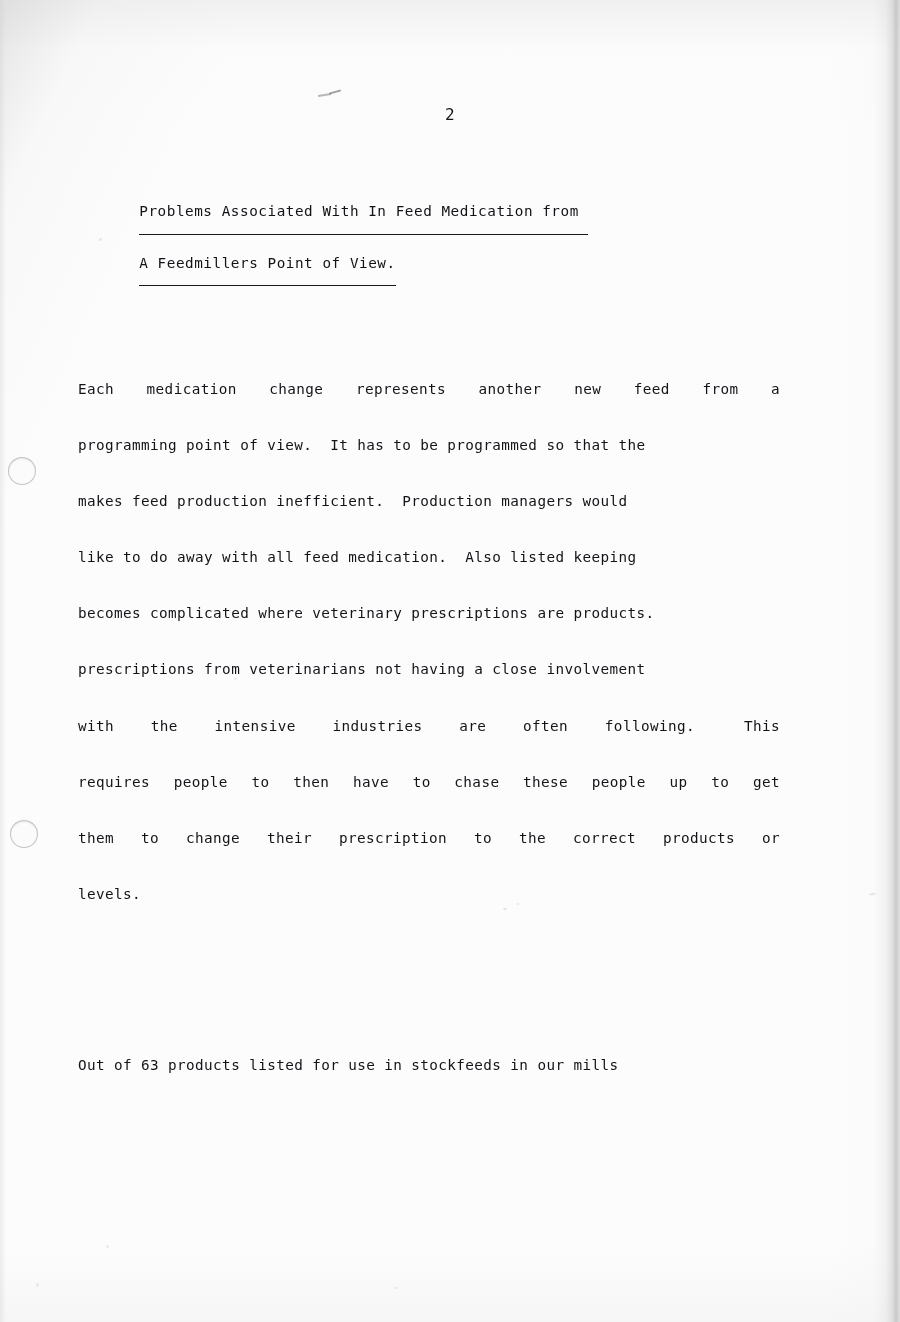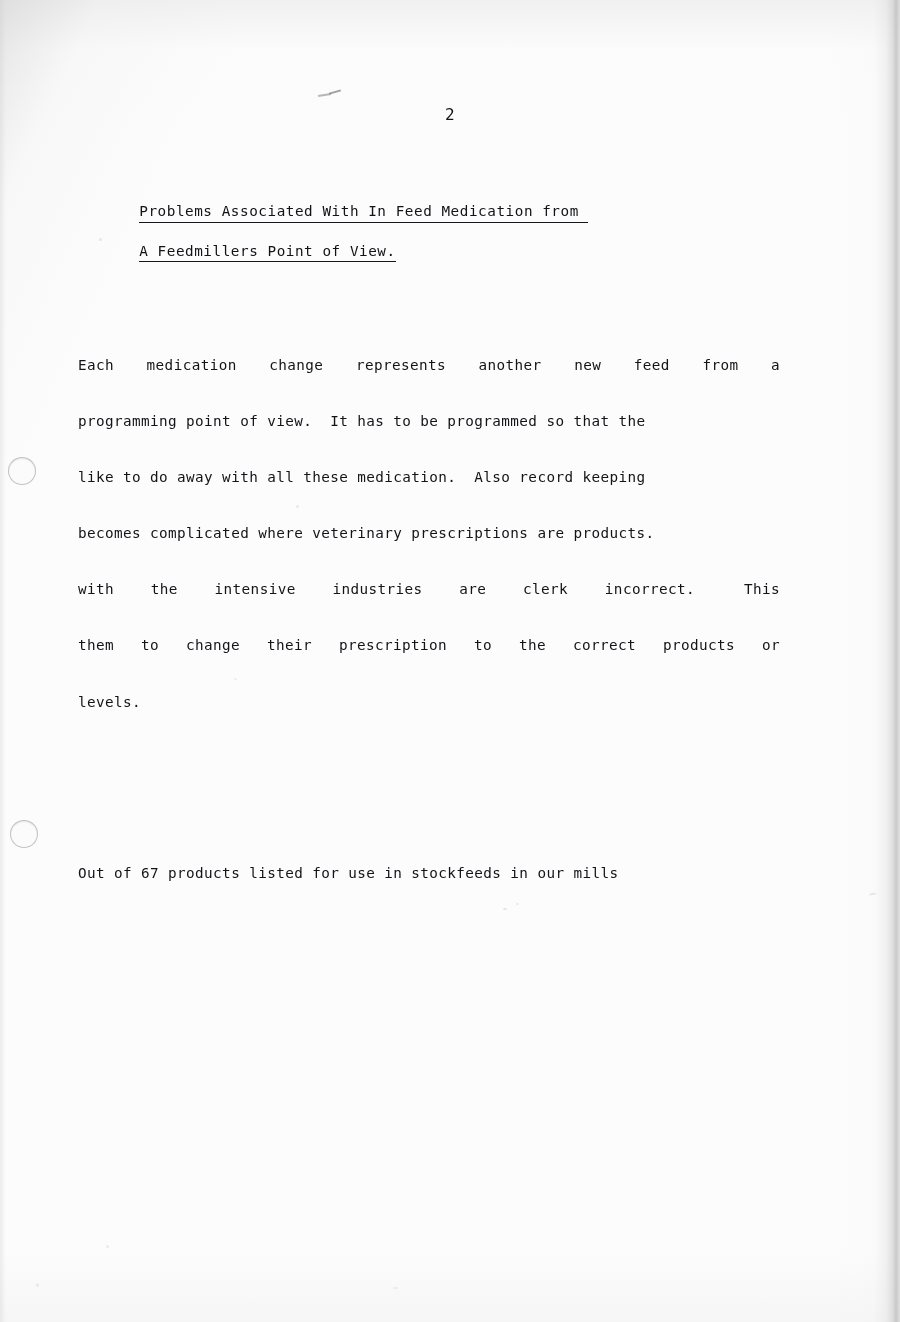--- a/index.html
+++ b/index.html
@@ -113,21 +113,21 @@
     font-size: 14.3px;
     line-height: 19.3px;
     color: #121317;
     letter-spacing: 0.55px;
     white-space: pre;
     display: block;
   }
   .heading .hl {
     display: inline-block;
     border-bottom: 1.6px solid #16171b;
-    padding-bottom: 0;
+    padding-bottom: 12px;
   }
 
   .para {
     font-size: 14.3px;
     line-height: 18.7px;
     color: #131418;
     letter-spacing: 0.4px;
     text-align: justify;
     margin: 12px;
     white-space: pre-wrap;
@@ -189,34 +189,37 @@
 
     <div>
       <div class="heading">
         <span class="hl">Problems Associated With In Feed Medication from </span><br>
         <span class="hl">A Feedmillers Point of View.</span>
       </div>
       <div class="spacer-md"></div>
       <div class="para">
         <span class="jl">Each  medication  change  represents  another  new  feed  from  a</span>
         <span class="ln">programming point of view.  It has to be programmed so that the</span>
-        <span class="ln">like to do away with all these medication.  Also record keeping</span>
+        <span class="ln">makes feed production inefficient.  Production managers would</span>
+        <span class="ln">like to do away with all feed medication.  Also listed keeping</span>
         <span class="ln">becomes complicated where veterinary prescriptions are products.</span>
-        <span class="jl">with   the   intensive   industries   are   clerk   incorrect.    This</span>
+        <span class="ln">prescriptions from veterinarians not having a close involvement</span>
+        <span class="jl">with   the   intensive   industries   are   often   following.    This</span>
+        <span class="jl">requires  people  to  then  have  to  chase  these  people  up  to  get</span>
         <span class="jl">them  to  change  their  prescription  to  the  correct  products  or</span>
         <span class="jl-last">levels.</span>
       </div>
     </div>
 
     <div class="spacer-lg"></div>
 
     <div>
       <div class="spacer-md"></div>
       <div class="para">
-        <span class="ln">Out of 67 products listed for use in stockfeeds in our mills</span>
+        <span class="ln">Out of 63 products listed for use in stockfeeds in our mills</span>
         
         
         
       </div>
     </div>
 
   </div>
 
   <div class="speck s1"></div>
   <div class="speck s2"></div>

